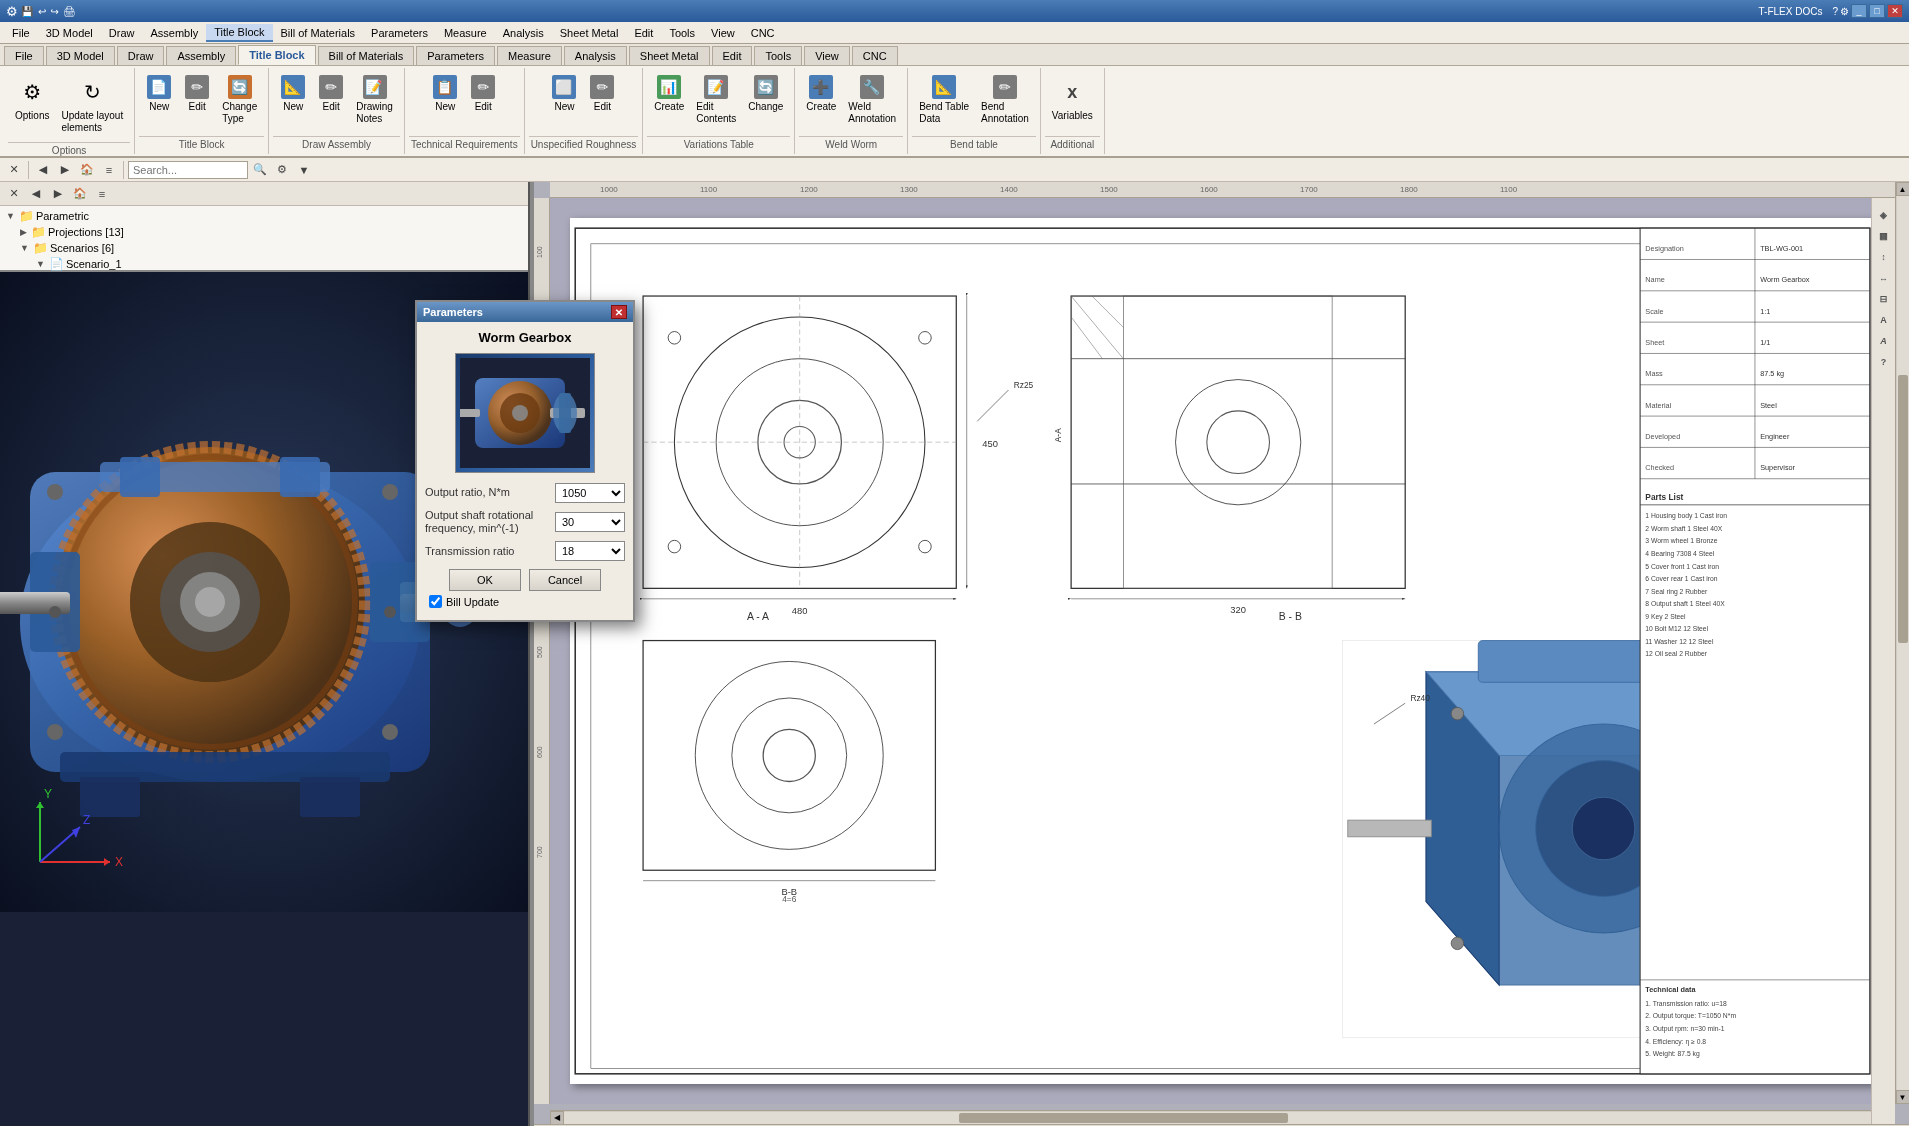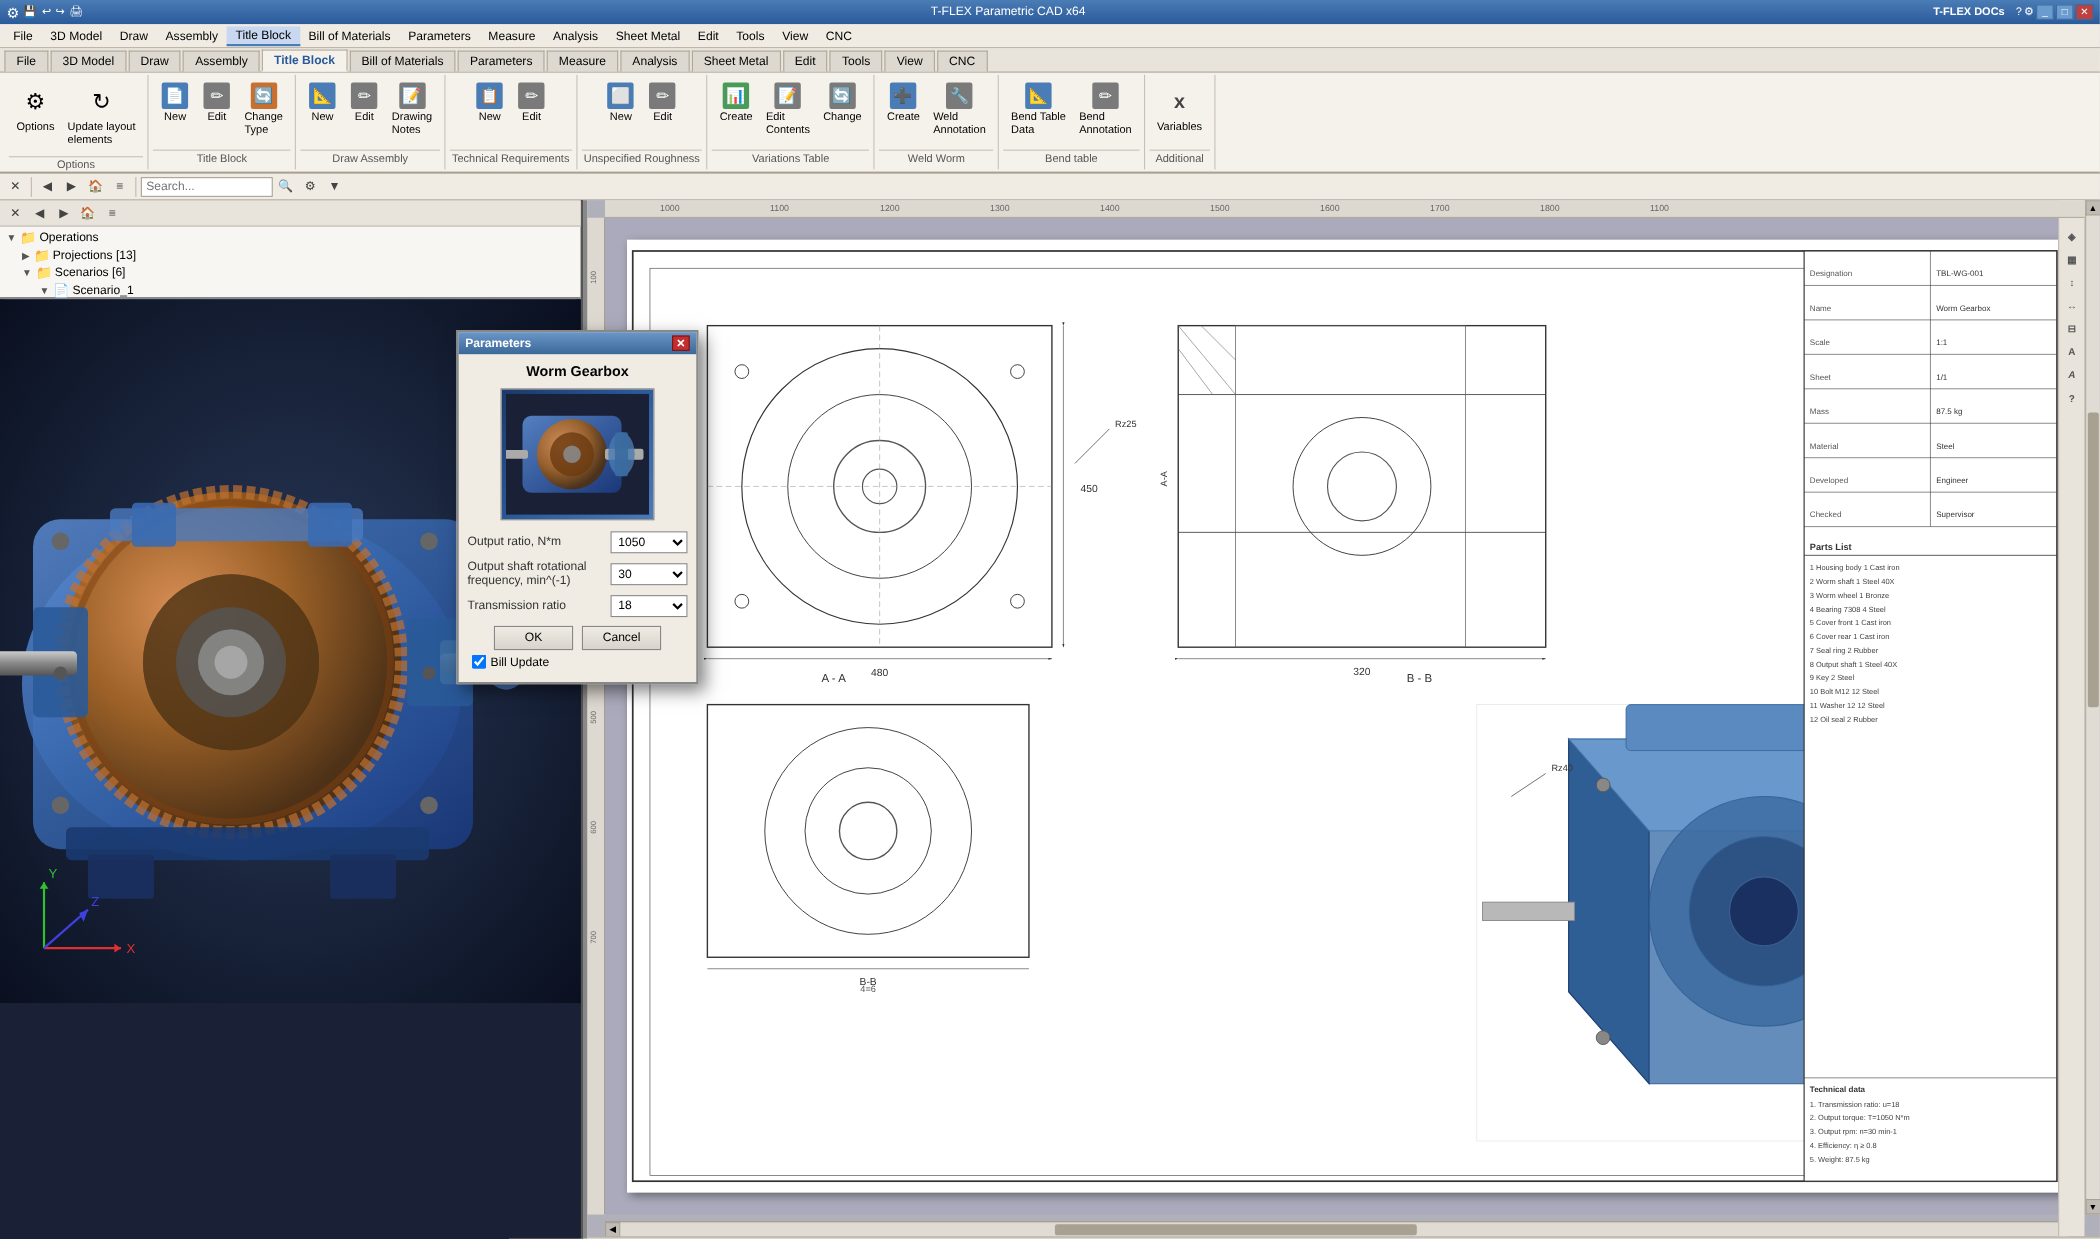--- a/index.html
+++ b/index.html
@@ -460,23 +460,22 @@
 <body>
 
 <div id="title-bar">
   <div id="title-bar-left">
     <span style="font-size:13px;">⚙</span>
     <span style="font-size:10px;">💾</span>
     <span style="font-size:10px;">↩</span>
     <span style="font-size:10px;">↪</span>
     <span style="font-size:10px;">🖨</span>
   </div>
-  <div id="title-bar-center">T-FLEX Parametric CAD x64</div>
   <div id="title-bar-right">
-    <span style="font-size:10px; margin-right:8px;font-weight:bold;">T-FLEX DOCs</span>
+    <span style="font-size:10px; margin-right:8px;">T-FLEX DOCs</span>
     <span style="font-size:10px;">?</span>
     <span style="font-size:10px;">⚙</span>
     <div class="title-btn">_</div>
     <div class="title-btn">□</div>
     <div class="title-btn close">✕</div>
   </div>
 </div>
 
 <div id="menu-bar">
   <span class="menu-item">File</span>
@@ -674,21 +673,21 @@
         <div class="toolbar-btn">✕</div>
         <div class="toolbar-btn">◀</div>
         <div class="toolbar-btn">▶</div>
         <div class="toolbar-btn">🏠</div>
         <div class="toolbar-btn">≡</div>
       </div>
       <div id="tree-content">
         <div class="tree-item">
           <span class="tree-arrow">▼</span>
           <span class="tree-icon">📁</span>
-          <span>Operations</span>
+          <span>Parametric</span>
         </div>
         <div class="tree-item" style="padding-left:16px;">
           <span class="tree-arrow">▶</span>
           <span class="tree-icon">📁</span>
           <span>Projections [13]</span>
         </div>
         <div class="tree-item" style="padding-left:16px;">
           <span class="tree-arrow">▼</span>
           <span class="tree-icon">📁</span>
           <span>Scenarios [6]</span>

